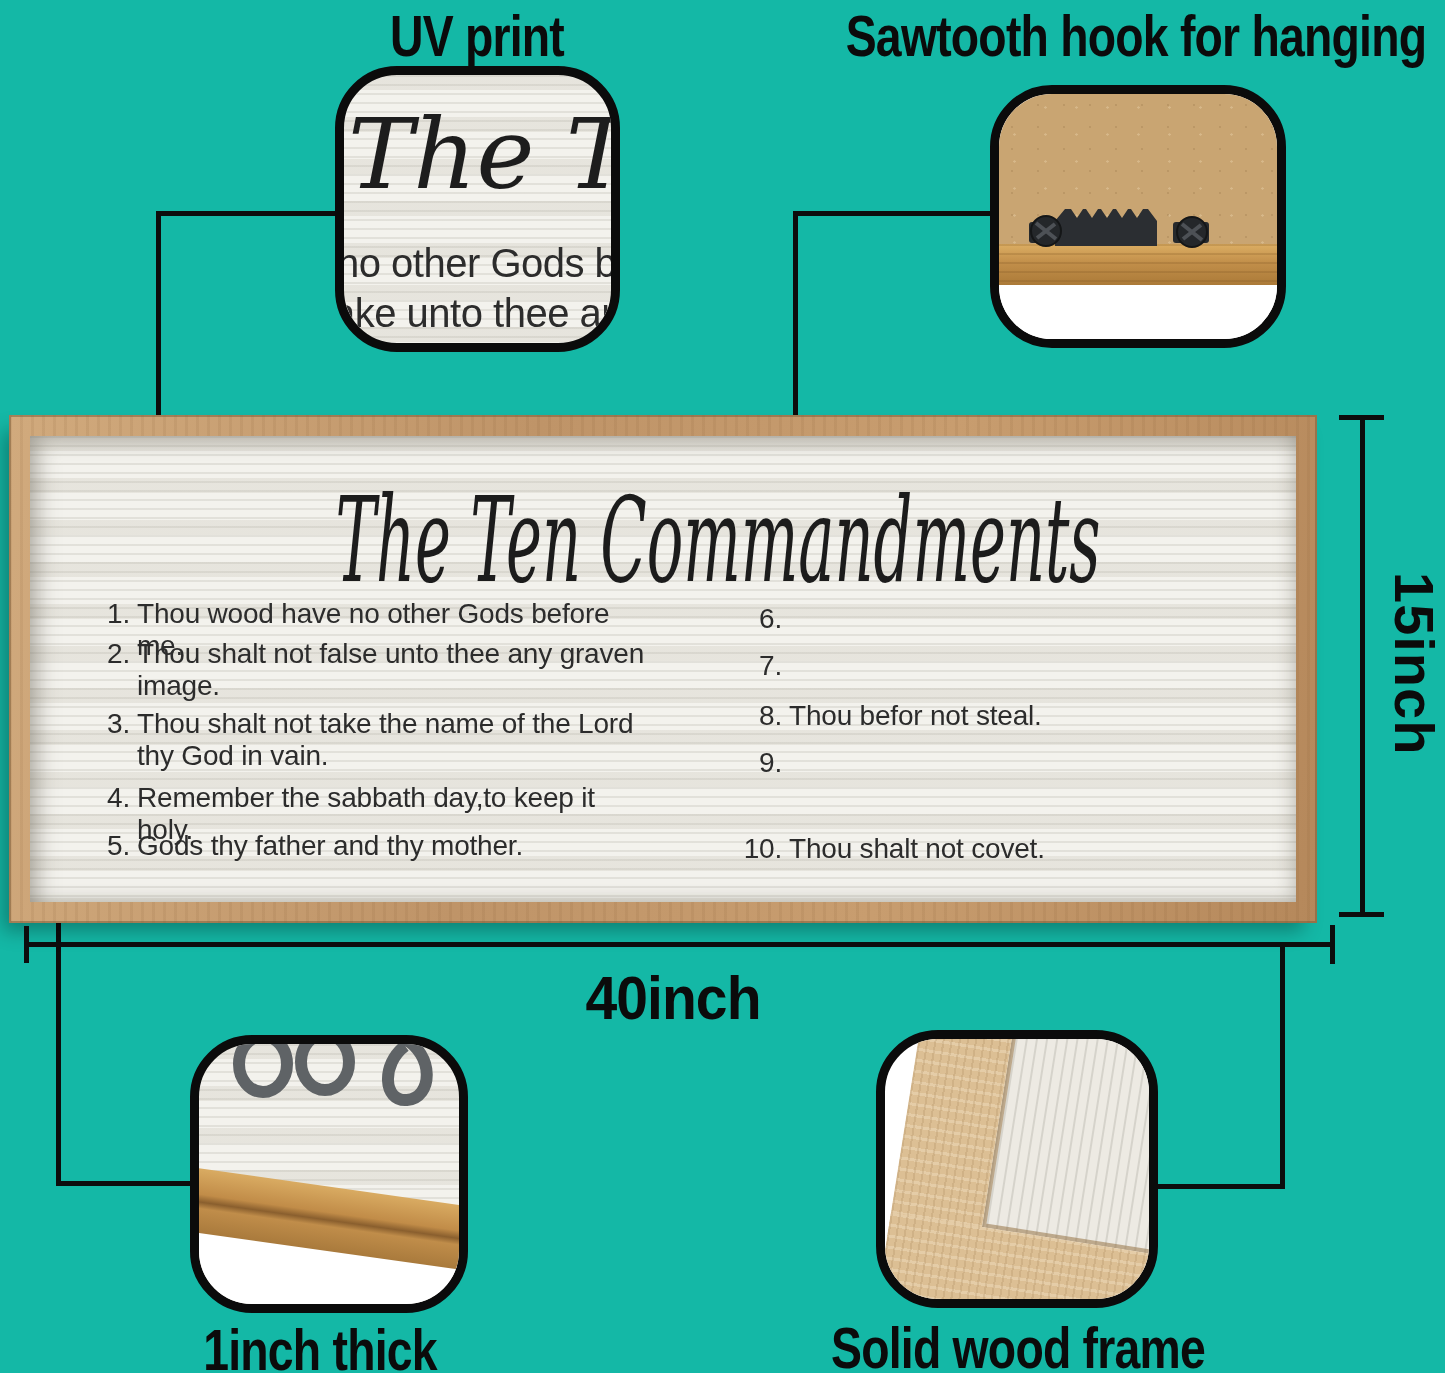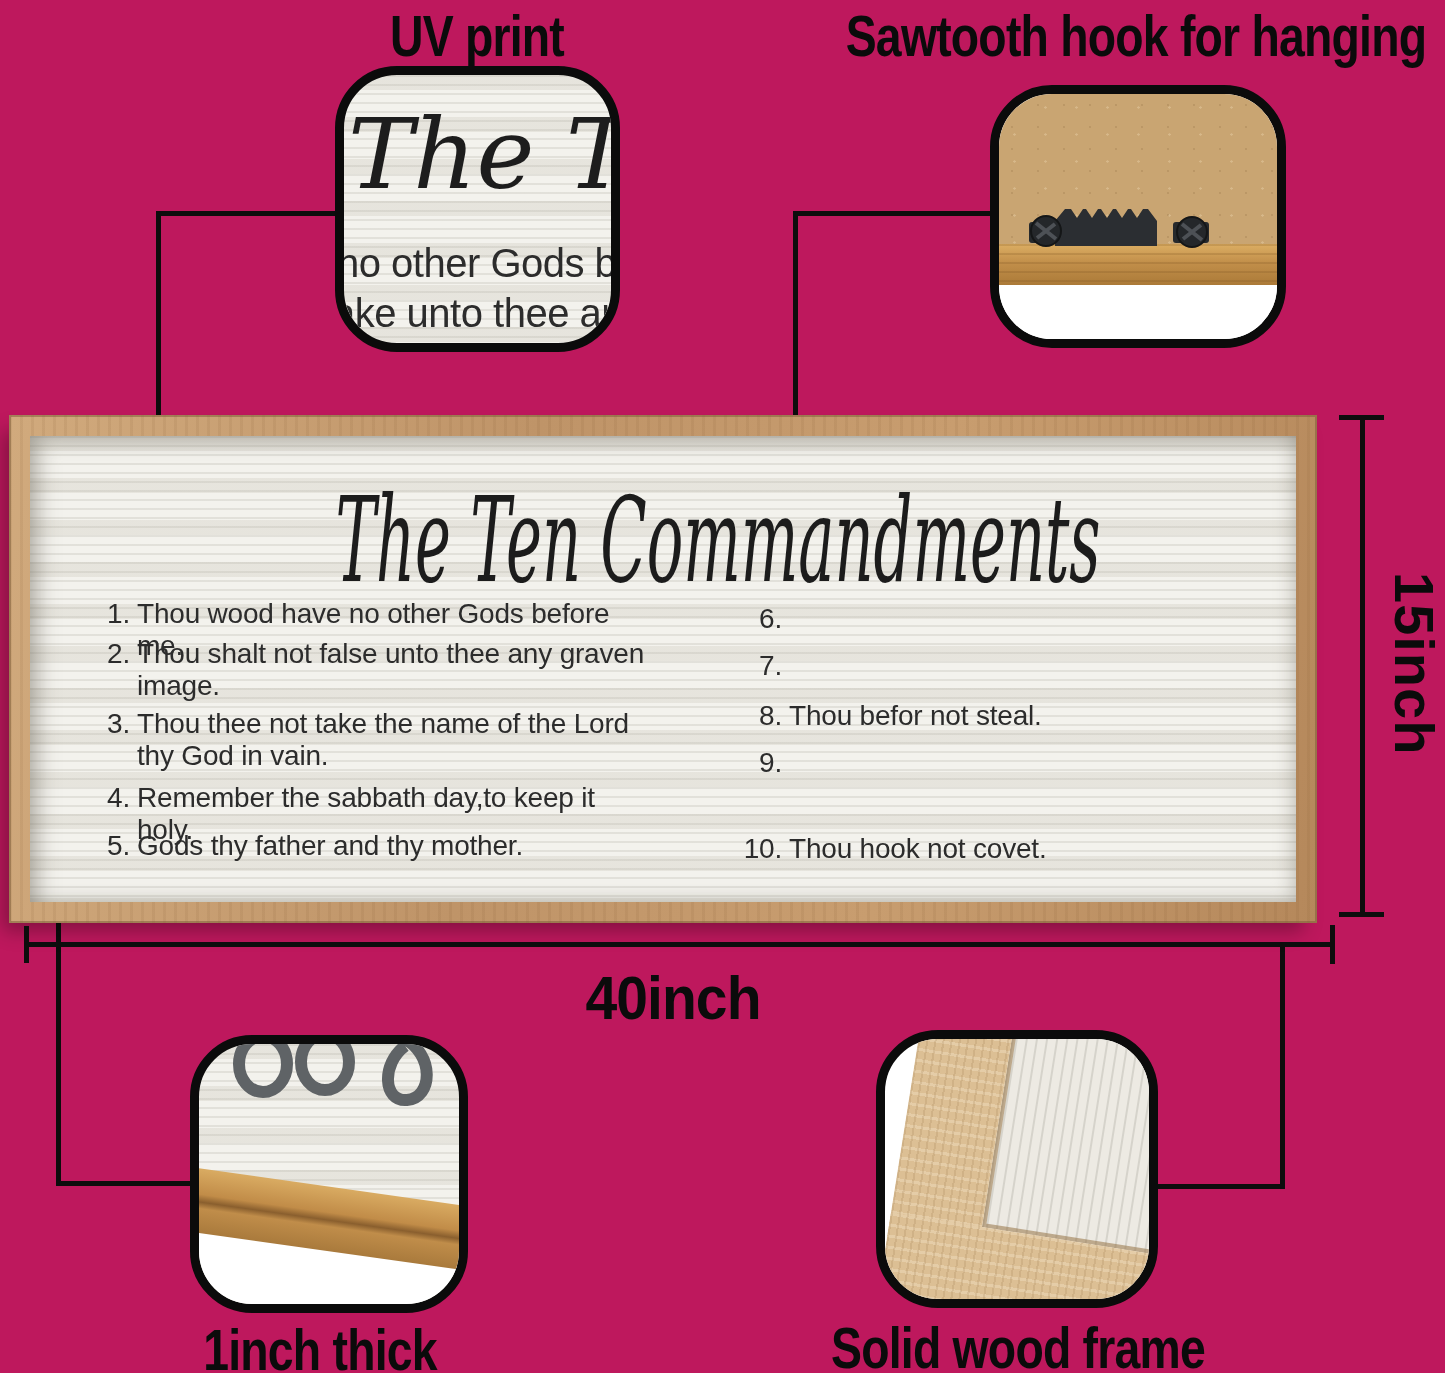--- a/index.html
+++ b/index.html
@@ -1,16 +1,16 @@
 <!DOCTYPE html>
 <html style="--line-black: #0d0d0d; --text-dark: #2c2c2c; --frame-wood: #c49a6c; --panel-white: #f3f2ed; --kraft-board: #c9a572; --wood-strip: #c28f4a; --hanger-metal: #2b2e32; --corner-wood: #dcbf94;"><head>
 <meta charset="utf-8">
 <style>
   html,body{margin:0;padding:0;background:#ffffff;}
-  #canvas{position:relative;width:1445px;height:1373px;background:#be185d;overflow:hidden;
+  #canvas{position:relative;width:1445px;height:1373px;background:#14b8a6;overflow:hidden;
           font-family:"Liberation Sans",sans-serif;}
 
   
   .lbl{position:absolute;font-weight:bold;font-size:58px;color:#0b0b0b;white-space:nowrap;
        letter-spacing:-1px;transform:translateX(-50%) scaleX(0.8);transform-origin:center top;}
 
   
   .cline{position:absolute;background:#0d0d0d;}
 
   .dim-label{position:absolute;font-weight:bold;color:#0b0b0b;white-space:nowrap;}
@@ -130,21 +130,21 @@
       <div class="cmd l" style="top:162px;">
         <span class="num">1.</span>
         <span class="txt">Thou wood have no other Gods before me.</span>
       </div>
       <div class="cmd l" style="top:202px;">
         <span class="num">2.</span>
         <span class="txt">Thou shalt not false unto thee any graven image.</span>
       </div>
       <div class="cmd l" style="top:272px;">
         <span class="num">3.</span>
-        <span class="txt">Thou thee not take the name of the Lord thy God in vain.</span>
+        <span class="txt">Thou shalt not take the name of the Lord thy God in vain.</span>
       </div>
       <div class="cmd l" style="top:346px;">
         <span class="num">4.</span>
         <span class="txt">Remember the sabbath day,to keep it holy.</span>
       </div>
       <div class="cmd l" style="top:394px;">
         <span class="num">5.</span>
         <span class="txt">Gods thy father and thy mother.</span>
       </div>
 
@@ -156,21 +156,21 @@
       </div>
       <div class="cmd r" style="top:264px;">
         <span class="num">8.</span>
         <span class="txt">Thou befor not steal.</span>
       </div>
       <div class="cmd r" style="top:311px;">
         <span class="num">9.</span>
       </div>
       <div class="cmd r" style="top:397px;">
         <span class="num">10.</span>
-        <span class="txt">Thou hook not covet.</span>
+        <span class="txt">Thou shalt not covet.</span>
       </div>
     </div>
   </div>
 
   <div class="cline" style="left:1360px;top:417px;width:5px;height:499px;"></div>
   <div class="cline" style="left:1339px;top:415px;width:45px;height:5px;"></div>
   <div class="cline" style="left:1339px;top:912px;width:45px;height:5px;"></div>
   <div class="dim-label" id="dim-h-label">15inch</div>
 
   <div class="cline" style="left:26px;top:942px;width:1307px;height:5px;"></div>

